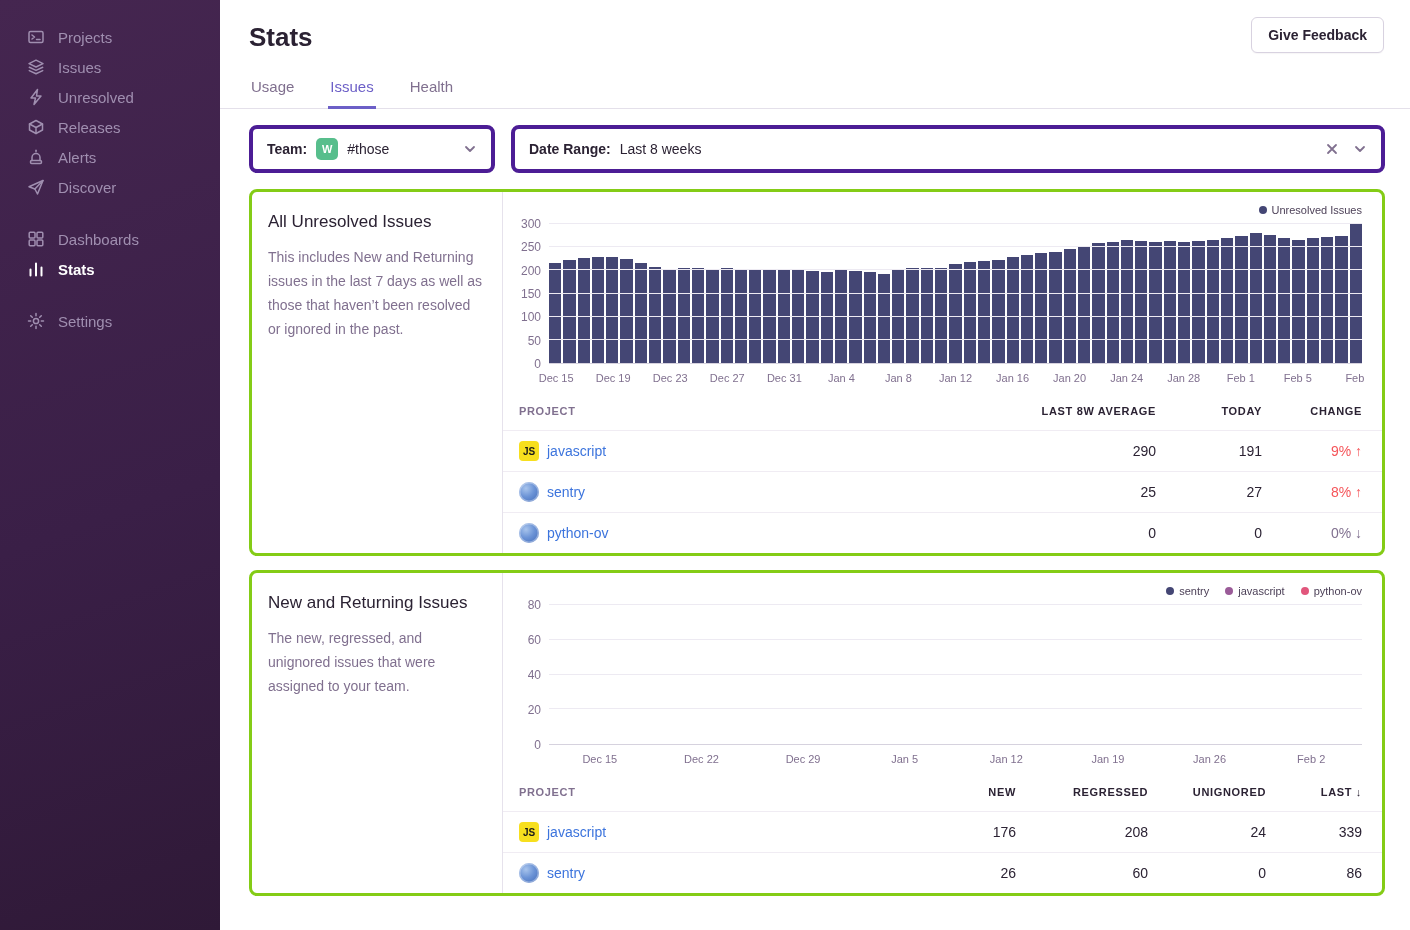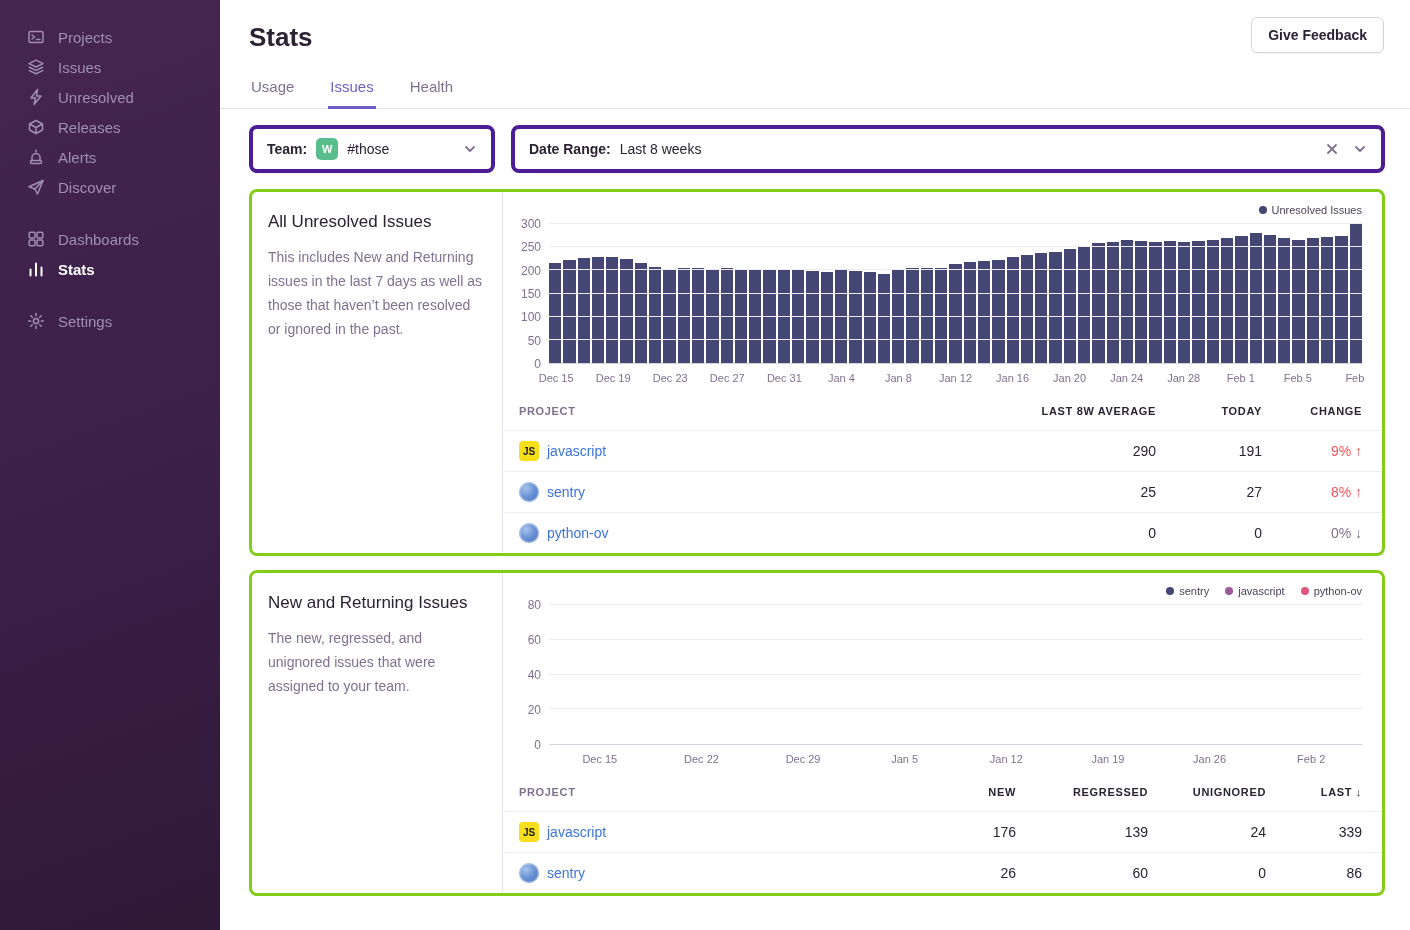--- a/index.html
+++ b/index.html
@@ -458,21 +458,21 @@
           <span class="num c-reg">REGRESSED</span>
           <span class="num c-unig">UNIGNORED</span>
           <span class="num c-total"><span>LAST</span> <span>↓</span></span>
         </div>
         <div class="t-row">
           <span class="col-project">
             <span class="js-badge">JS</span>
             <a class="proj-link">javascript</a>
           </span>
           <span class="num c-new">176</span>
-          <span class="num c-reg">139</span>
+          <span class="num c-reg">208</span>
           <span class="num c-unig">24</span>
           <span class="num c-total">339</span>
         </div>
         <div class="t-row">
           <span class="col-project">
             <span class="gen-icon"></span>
             <a class="proj-link">sentry</a>
           </span>
           <span class="num c-new">26</span>
           <span class="num c-reg">60</span>

